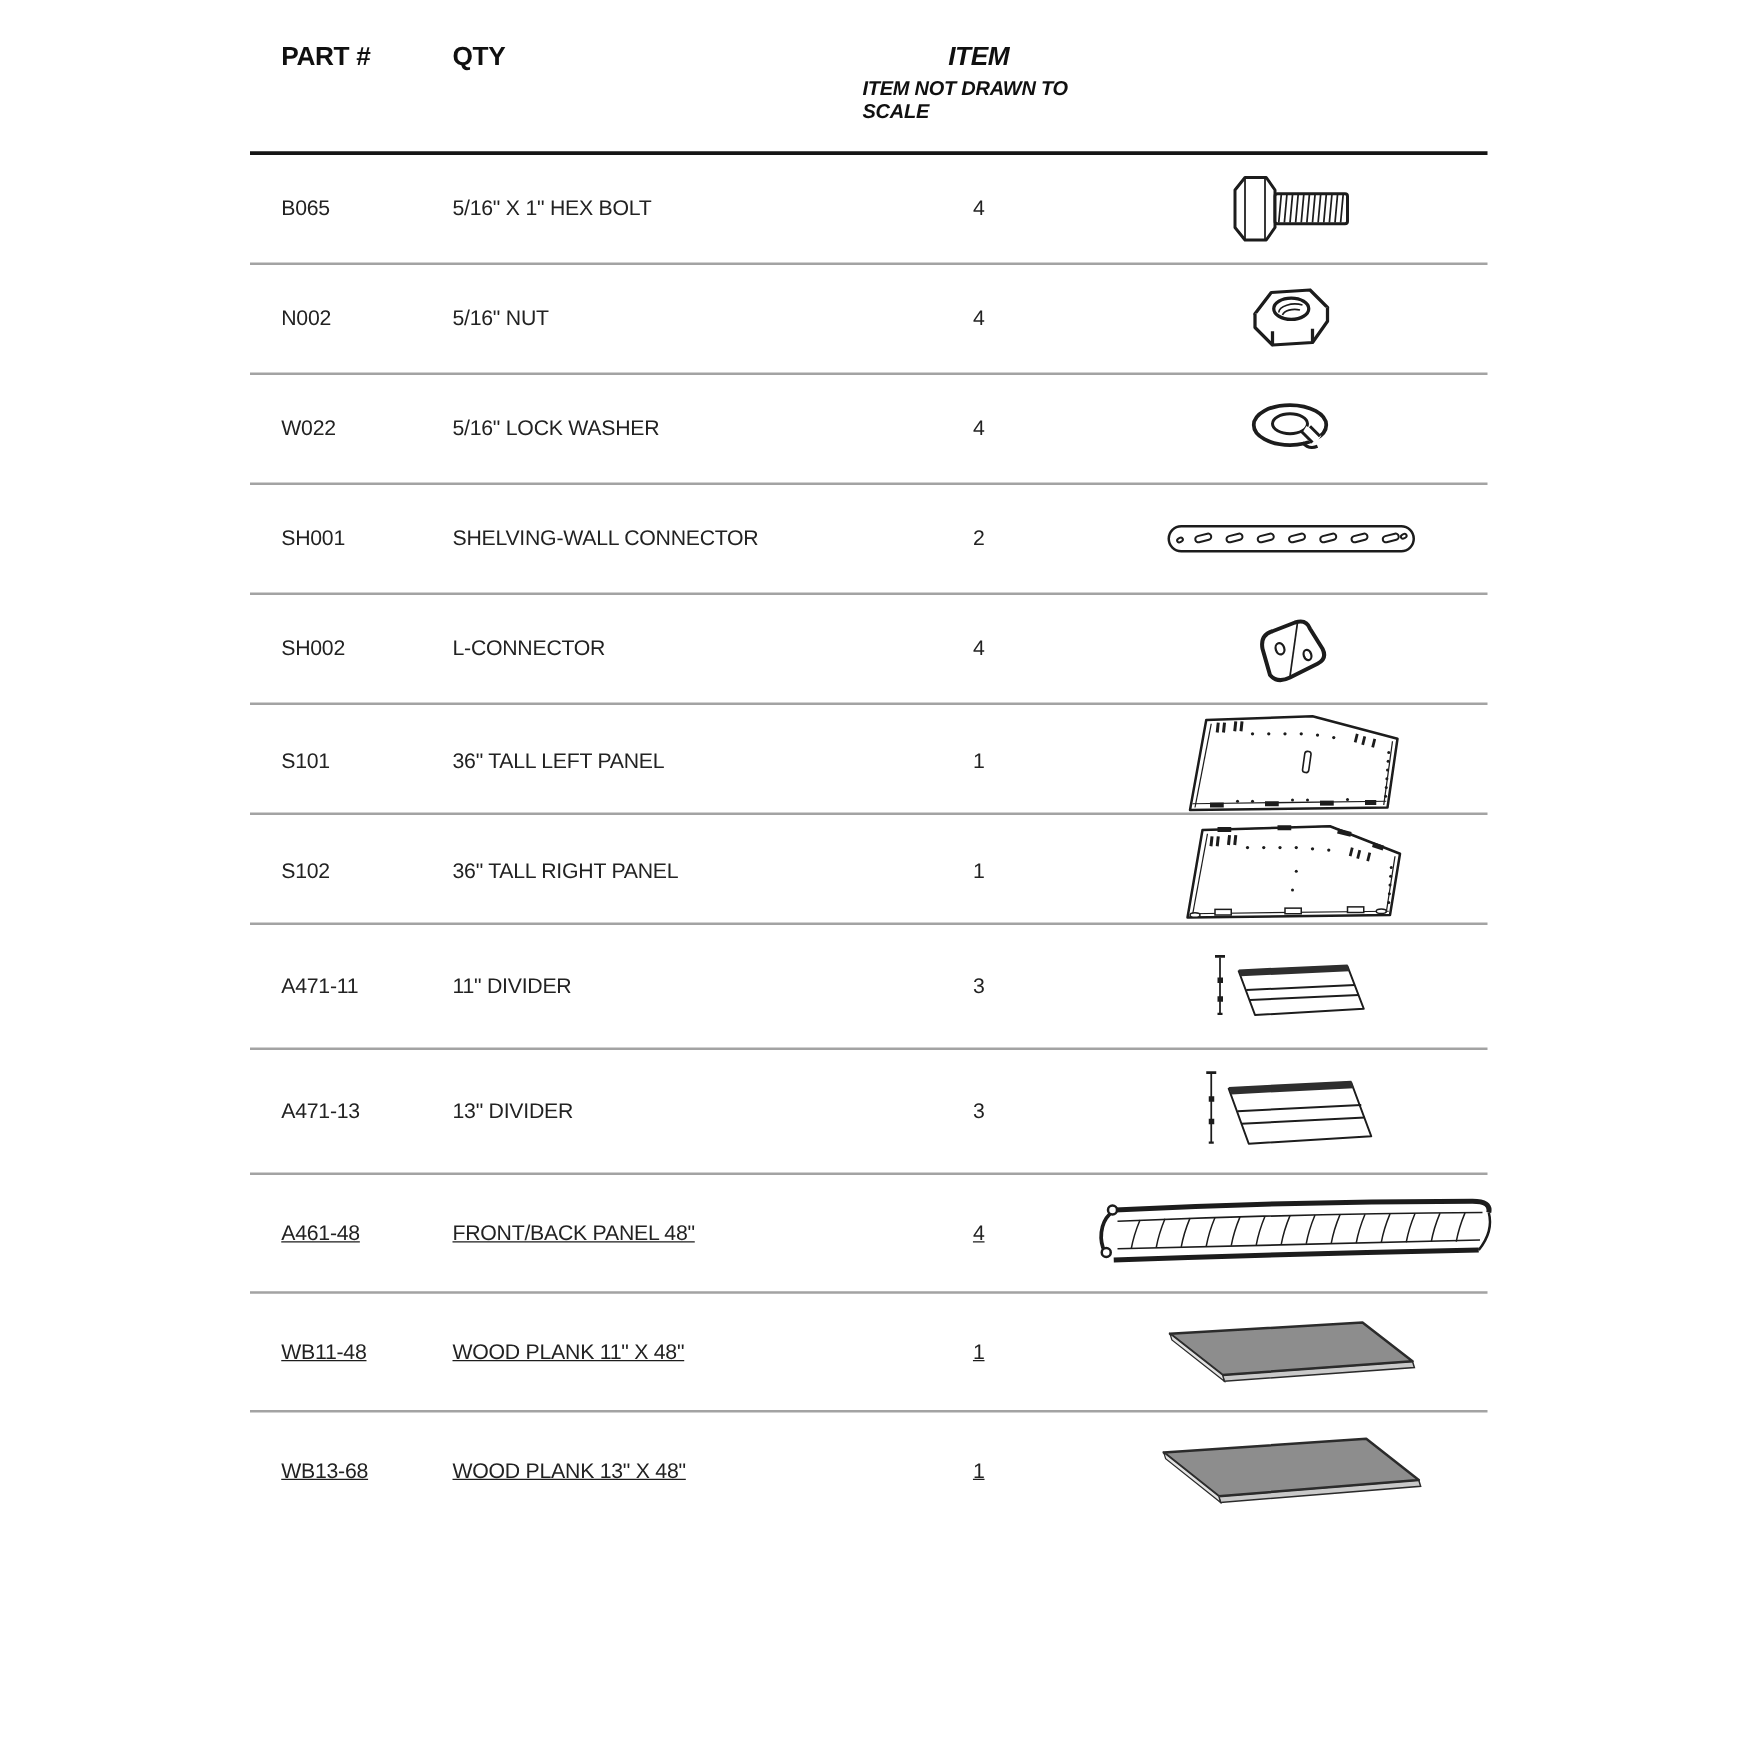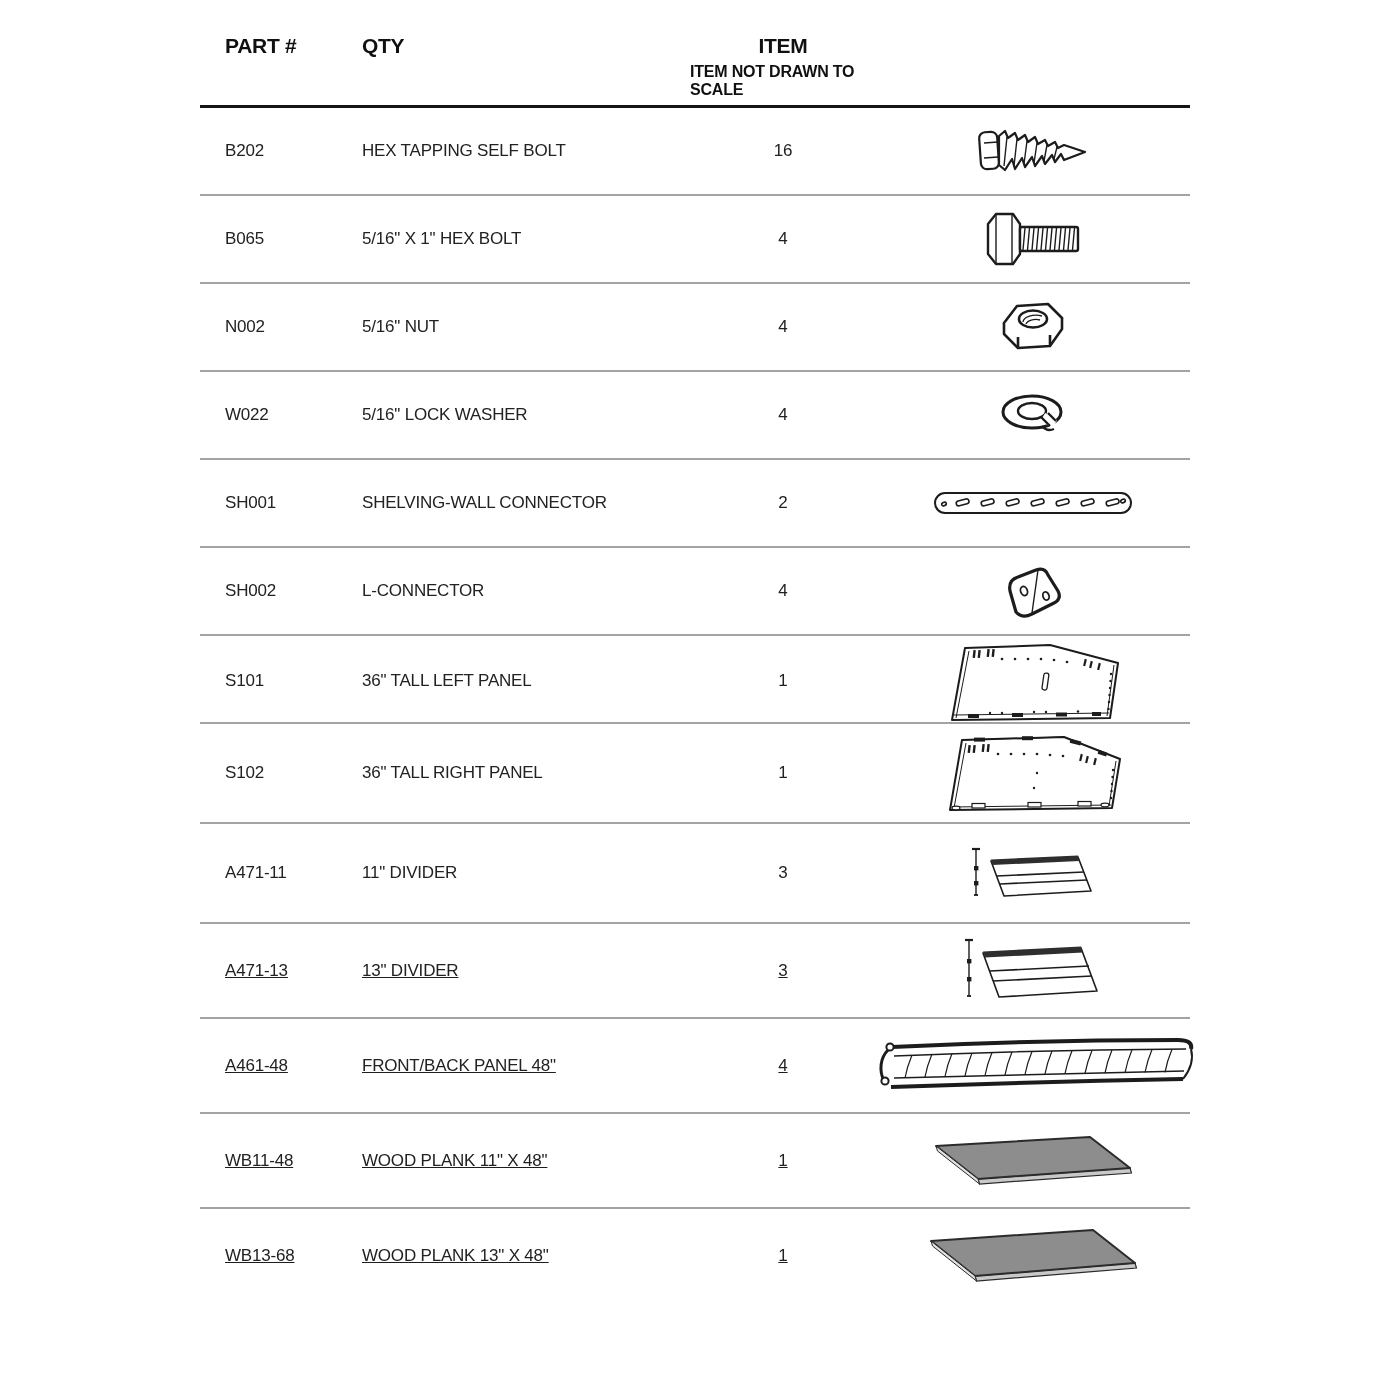--- a/index.html
+++ b/index.html
@@ -12,28 +12,28 @@
     position:absolute;left:200px;top:28px;width:990px;
   }
   .grid{
     display:grid;
     grid-template-columns:25px 137px 328px 186px 1fr;
     align-items:center;
   }
   .thead{
     align-items:start;
     padding-top:6px;
-    padding-bottom:6px;
+    padding-bottom:22px;
     border-bottom:3px solid #151515;
   }
   .th{
     font-weight:bold;font-size:21px;letter-spacing:-0.3px;color:#101010;
   }
   .th.center{text-align:left;}
-  .item-head{display:flex;flex-direction:column;align-items:center;}
+  .item-head{display:flex;flex-direction:column;align-items:center;font-style:italic;}
   .item-note{
     font-weight:bold;font-size:16px;letter-spacing:-0.2px;margin-top:5px;color:#101010;
   }
   .row{
     height:86px;
     border-bottom:2px solid #a3a3a3;
   }
   .row:nth-child(8),.row:nth-child(9){height:98px;}
   .row:nth-child(n+10){height:93px;text-decoration:underline;}
   .row:last-child{border-bottom:none;}
@@ -51,38 +51,20 @@
     <div></div>
     <div class="th">PART #</div>
     <div class="th center">QTY</div>
     <div class="item-head">
       <div class="th">ITEM</div>
       <div class="item-note">ITEM NOT DRAWN TO SCALE</div>
     </div>
   </div>
 
   <div>
-  <div class="grid row">
-    <div></div>
-    <div class="td">B202</div>
-    <div class="td">HEX TAPPING SELF BOLT</div>
-    <div class="td center">16</div>
-    <div class="icon-cell">
-          <svg width="118" height="56" viewBox="0 0 118 56">
-   <g fill="#fff" stroke="#1c1c1c" stroke-width="2.2" stroke-linejoin="round">
-    <rect x="6" y="9" width="18" height="37" rx="6" transform="rotate(-4 15 27)"></rect>
-    <path d="M25,13 L31,8 L34,15 L41,10 L44,17 L51,12 L54,19 L61,14 L64,21 L71,17 L74,23 L81,19 L84,25 L90,22 L111,29 L90,37 L87,31 L81,39 L78,32 L71,41 L68,33 L61,43 L58,34 L51,44 L48,35 L41,46 L38,36 L31,47 L25,42 Z"></path>
-   </g>
-   <g fill="none" stroke="#1c1c1c" stroke-width="1.4">
-    <path d="M10,20 L24,19 M10,35 L24,34"></path>
-    <path d="M33,14 L30,43 M43,16 L40,43 M53,18 L50,41 M63,20 L60,40 M73,22 L70,38 M83,24 L80,36"></path>
-   </g>
-  </svg>
-        </div>
-  </div>
 
   <div class="grid row">
     <div></div>
     <div class="td">B065</div>
     <div class="td">5/16" X 1" HEX BOLT</div>
     <div class="td center">4</div>
     <div class="icon-cell">
           <svg width="100" height="58" viewBox="0 0 100 58">
    <g fill="#fff" stroke="#1c1c1c" stroke-width="2.4" stroke-linejoin="round">
     <path d="M13,4 L30,4 L37,14 L37,44 L30,54 L13,54 L5,44 L5,14 Z"></path>

